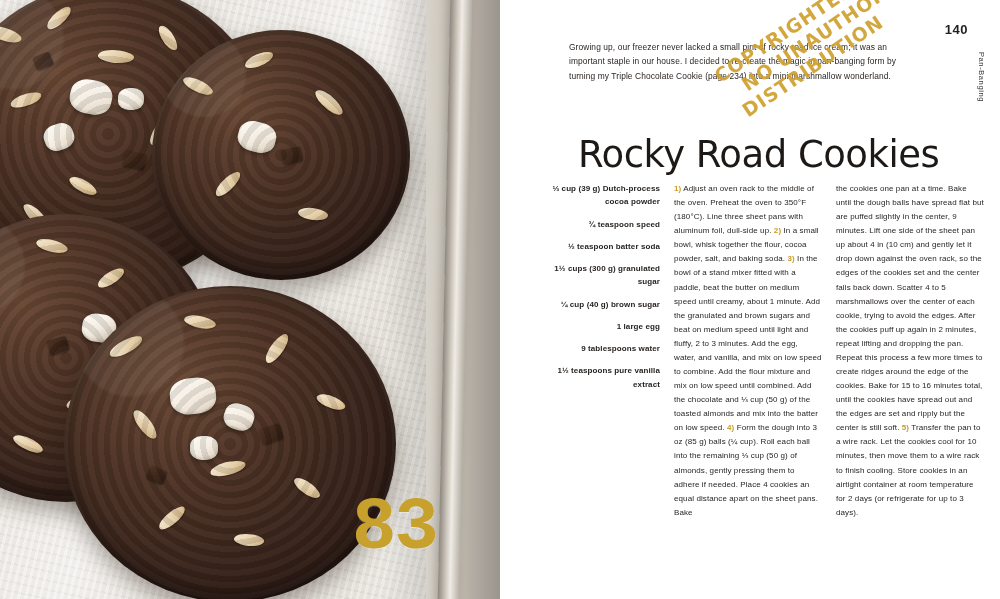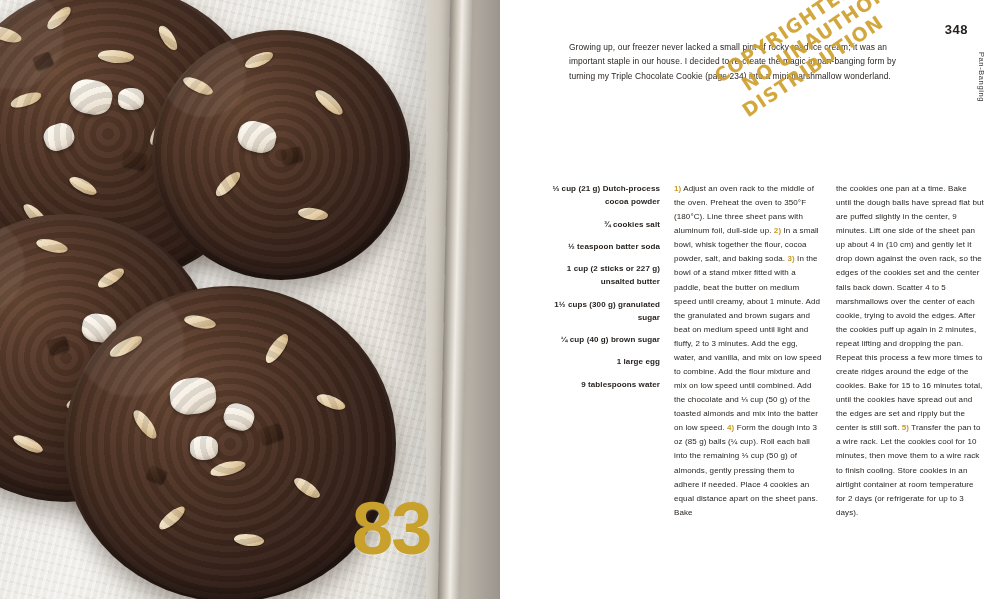--- a/index.html
+++ b/index.html
@@ -121,21 +121,21 @@
     background: linear-gradient(140deg, #4a2f20 0%, #2e1b12 100%);
     border-radius: 3px;
     box-shadow: 0 1px 2px rgba(0,0,0,.45);
   }
 
   
   .folio-left {
     position: absolute;
     left: 352px;
     top: 486px;
-    font-family: Liberation Sans, sans-serif;
+    font-family: Liberation Mono, monospace;
     font-weight: 700;
     font-size: 74px;
     letter-spacing: -2px;
     color: #c8a02c;
     text-shadow: 0 1px 0 rgba(255,255,255,.35);
   }
 
   
   .recipe-page {
     position: absolute;
@@ -309,37 +309,38 @@
       <span class="almond" style="left:146px; top:178px; width:30px; height:12px; transform:rotate(12deg);"></span>
       <span class="mallow" style="left:86px;  top:92px;  width:38px; height:30px; transform:rotate(14deg);"></span>
       <span class="chunk" style="left:130px; top:118px; width:20px; height:15px; transform:rotate(-12deg);"></span>
     </div>
 
     <div class="folio-left">83</div>
   </div>
 
   <div class="recipe-page">
 
-    <div class="folio-right">348</div>
+    <div class="folio-right">140</div>
     <div class="running-head">Pan-Banging</div>
 
     <div class="headnote">Growing up, our freezer never lacked a small pint of rocky road ice cream; it was an important staple in our house. I decided to re-create the magic in pan-banging form by turning my Triple Chocolate Cookie (page 234) into a mini-marshmallow wonderland.</div>
 
+    <h1 class="recipe-title">Rocky Road Cookies</h1>
 
     <div class="columns">
 
       <div class="col-ingredients">
-        <div class="ing">⅓ cup (21 g) Dutch-process cocoa powder</div>
-        <div class="ing">¾ cookies salt</div>
+        <div class="ing">⅓ cup (39 g) Dutch-process cocoa powder</div>
+        <div class="ing">¾ teaspoon speed</div>
         <div class="ing">½ teaspoon batter soda</div>
-        <div class="ing">1 cup (2 sticks or 227 g) unsalted butter</div>
         <div class="ing">1½ cups (300 g) granulated sugar</div>
         <div class="ing">¼ cup (40 g) brown sugar</div>
         <div class="ing">1 large egg</div>
         <div class="ing">9 tablespoons water</div>
+        <div class="ing">1½ teaspoons pure vanilla extract</div>
 
       </div>
 
       <div class="col-steps">
         <span class="stepnum">1)</span><span> Adjust an oven rack to the middle of the oven. Preheat the oven to 350°F (180°C). Line three sheet pans with aluminum foil, dull-side up. </span><span class="stepnum">2)</span><span> In a small bowl, whisk together the flour, cocoa powder, salt, and baking soda. </span><span class="stepnum">3)</span><span> In the bowl of a stand mixer fitted with a paddle, beat the butter on medium speed until creamy, about 1 minute. Add the granulated and brown sugars and beat on medium speed until light and fluffy, 2 to 3 minutes. Add the egg, water, and vanilla, and mix on low speed to combine. Add the flour mixture and mix on low speed until combined. Add the chocolate and ⅓ cup (50 g) of the toasted almonds and mix into the batter on low speed. </span><span class="stepnum">4)</span><span> Form the dough into 3 oz (85 g) balls (¼ cup). Roll each ball into the remaining ⅓ cup (50 g) of almonds, gently pressing them to adhere if needed. Place 4 cookies an equal distance apart on the sheet pans. Bake </span>
       </div>
 
       <div class="col-steps2">
         <span>the cookies one pan at a time. Bake until the dough balls have spread flat but are puffed slightly in the center, 9 minutes. Lift one side of the sheet pan up about 4 in (10 cm) and gently let it drop down against the oven rack, so the edges of the cookies set and the center falls back down. Scatter 4 to 5 marshmallows over the center of each cookie, trying to avoid the edges. After the cookies puff up again in 2 minutes, repeat lifting and dropping the pan. Repeat this process a few more times to create ridges around the edge of the cookies. Bake for 15 to 16 minutes total, until the cookies have spread out and the edges are set and ripply but the center is still soft. </span><span class="stepnum">5)</span><span> Transfer the pan to a wire rack. Let the cookies cool for 10 minutes, then move them to a wire rack to finish cooling. Store cookies in an airtight container at room temperature for 2 days (or refrigerate for up to 3 days).</span>
       </div>

